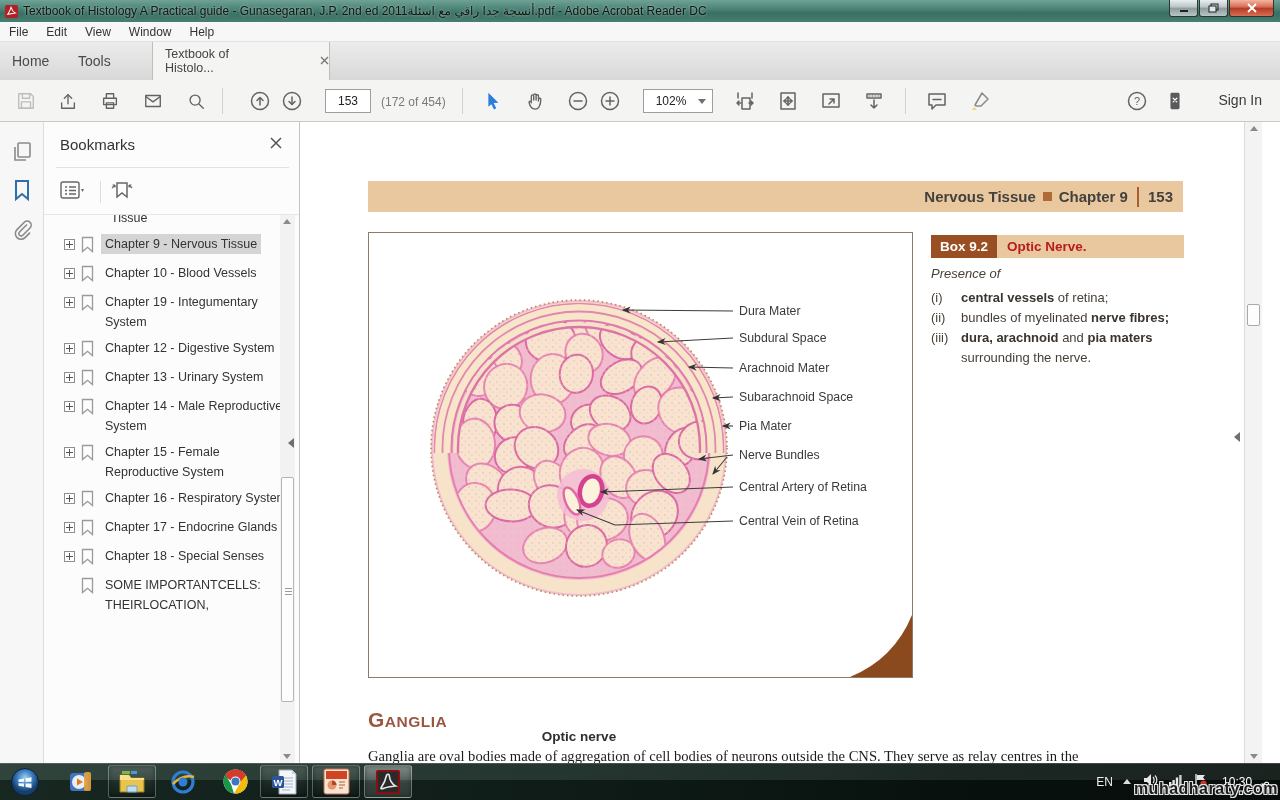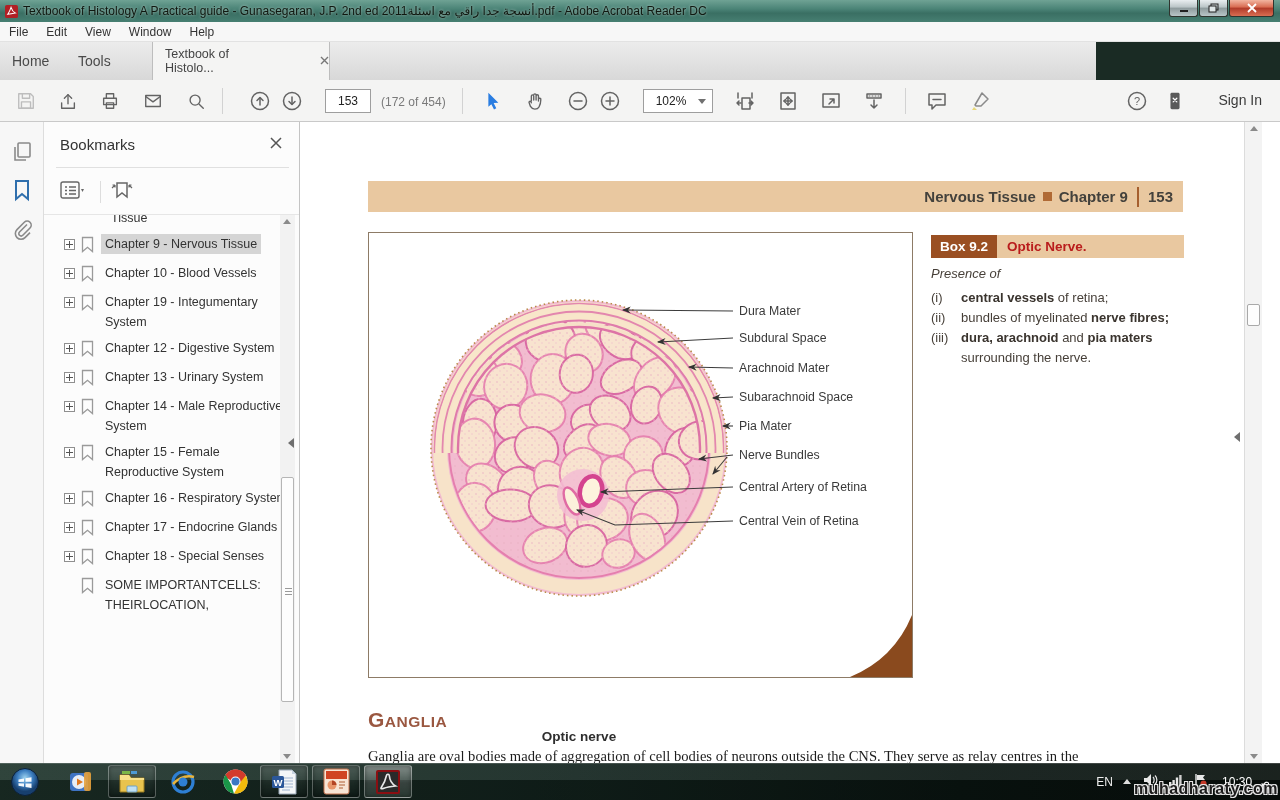--- a/index.html
+++ b/index.html
@@ -16,21 +16,21 @@
     background:linear-gradient(180deg,#e9eef0 0%,#b9c4c6 45%,#8d9a9c 50%,#b9c6c8 100%);
     display:flex; align-items:center; justify-content:center; margin-left:1px; }
   .winbtn.close { width:45px; background:linear-gradient(180deg,#f2b5a0 0%,#d86a50 45%,#b03a28 50%,#d96d52 100%); }
 
   
   #menubar { position:absolute; left:0; top:22px; width:1280px; height:20px; background:#f7f7f7; border-bottom:1px solid #e2e2e2;
     display:flex; align-items:center; }
   #menubar span { font-size:12px; color:#333; padding:0 9px; }
 
   
-  #tabbar { position:absolute; left:0; top:42px; width:1096px; height:38px;
+  #tabbar { position:absolute; left:0; top:42px; width:1280px; height:38px;
     background:linear-gradient(180deg,#ececec,#d8d8d8); }
   .tab { position:absolute; top:0; height:38px; display:flex; align-items:center; font-size:14px; color:#4a4a4a; }
   #tab-home { left:12px; } #tab-tools { left:78px; }
   #tab-doc { left:152px; width:178px; background:#f4f4f3; border-left:1px solid #bdbdbd; border-right:1px solid #bdbdbd;
     font-size:12.5px; color:#444; padding-left:12px;gap:32px; }
   #tab-doc .x { margin-left:10px; }
 
   
   #toolbar { position:absolute; left:0; top:80px; width:1280px; height:42px; background:#f4f4f3; border-bottom:1px solid #c9c9c9; }
   .ticon { position:absolute; top:9px; width:24px; height:24px; display:flex; align-items:center; justify-content:center; }

